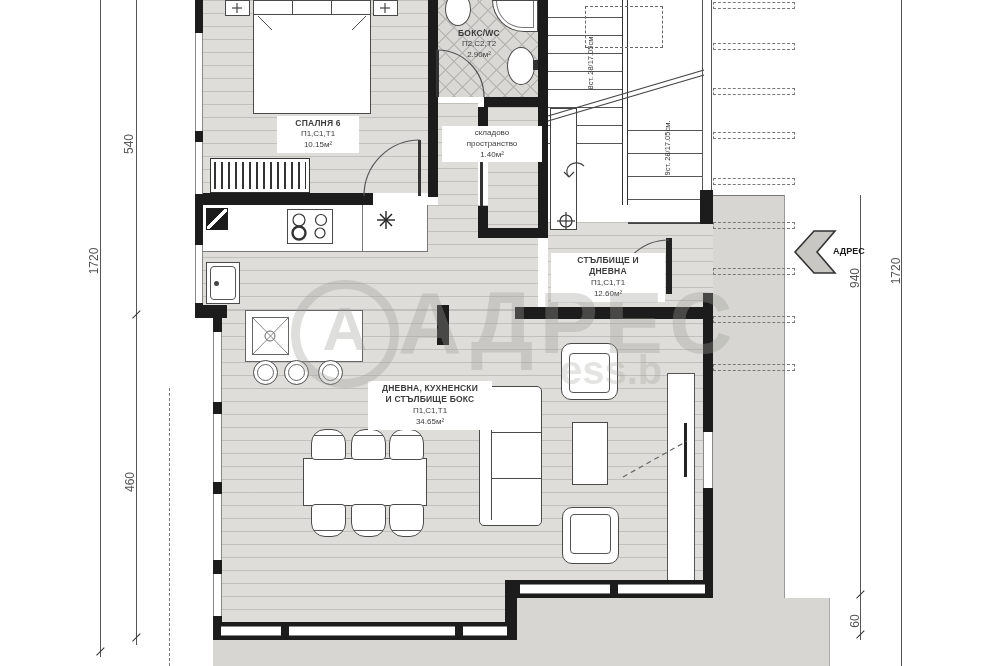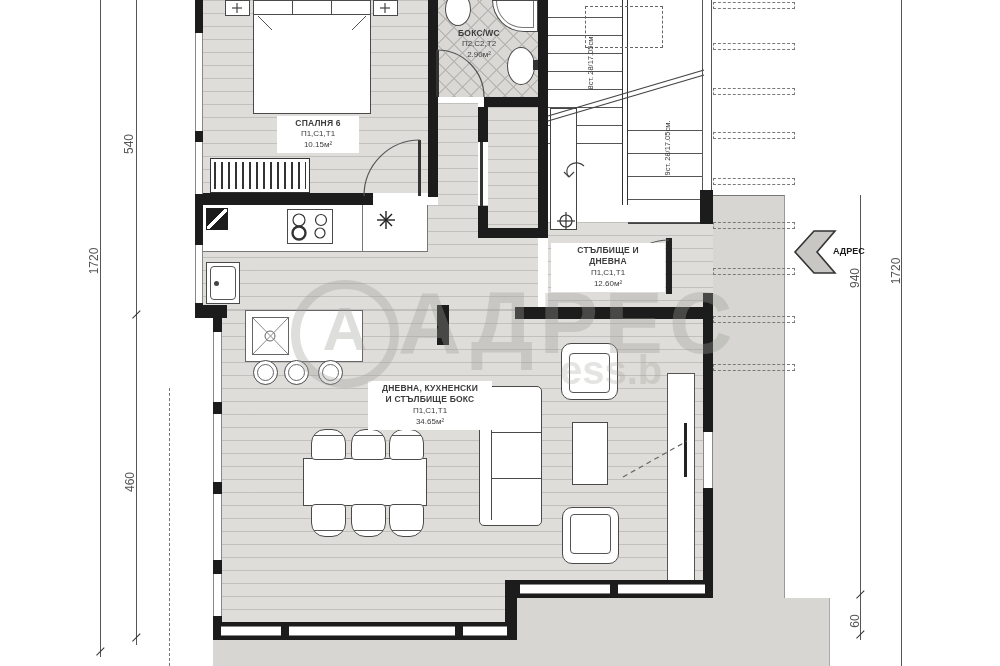--- a/index.html
+++ b/index.html
@@ -237,21 +237,26 @@
   <div class="lbl" style="left:277px;top:116px;width:82px;">
     <div class="rn">СПАЛНЯ 6</div>
     <div class="rl">П1,С1,Т1</div>
     <div class="rl">10.15м²</div>
   </div>
   <div class="lbl" style="left:444px;top:26px;width:70px;background:transparent;">
     <div class="rn">БОКС/WC</div>
     <div class="rl">П2,С2,Т2</div>
     <div class="rl">2.90м²</div>
   </div>
-  <div class="lbl" style="left:551px;top:243px;width:114px;">
+  <div class="lbl" style="left:442px;top:126px;width:100px;">
+    <div class="rl">складово</div>
+    <div class="rl">пространство</div>
+    <div class="rl">1.40м²</div>
+  </div>
+  <div class="lbl" style="left:551px;top:253px;width:114px;">
     <div class="rn">СТЪЛБИЩЕ И</div>
     <div class="rn">ДНЕВНА</div>
     <div class="rl">П1,С1,Т1</div>
     <div class="rl">12.60м²</div>
   </div>
   <div class="lbl" style="left:368px;top:381px;width:124px;">
     <div class="rn">ДНЕВНА, КУХНЕНСКИ</div>
     <div class="rn">И СТЪЛБИЩЕ БОКС</div>
     <div class="rl">П1,С1,Т1</div>
     <div class="rl">34.65м²</div>

